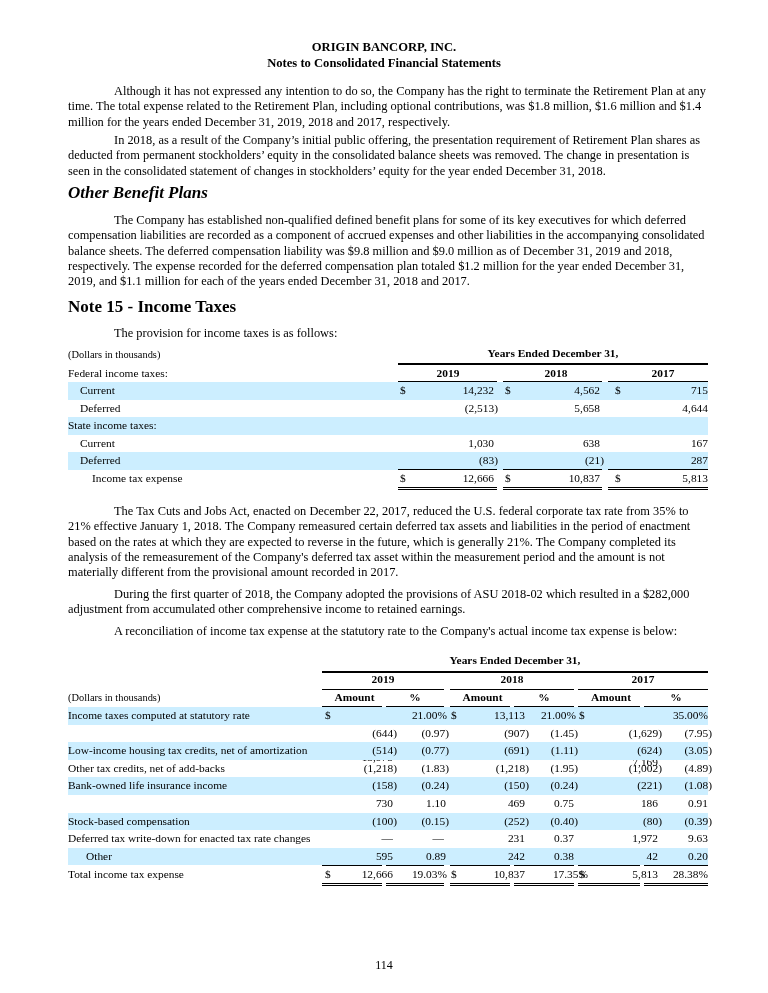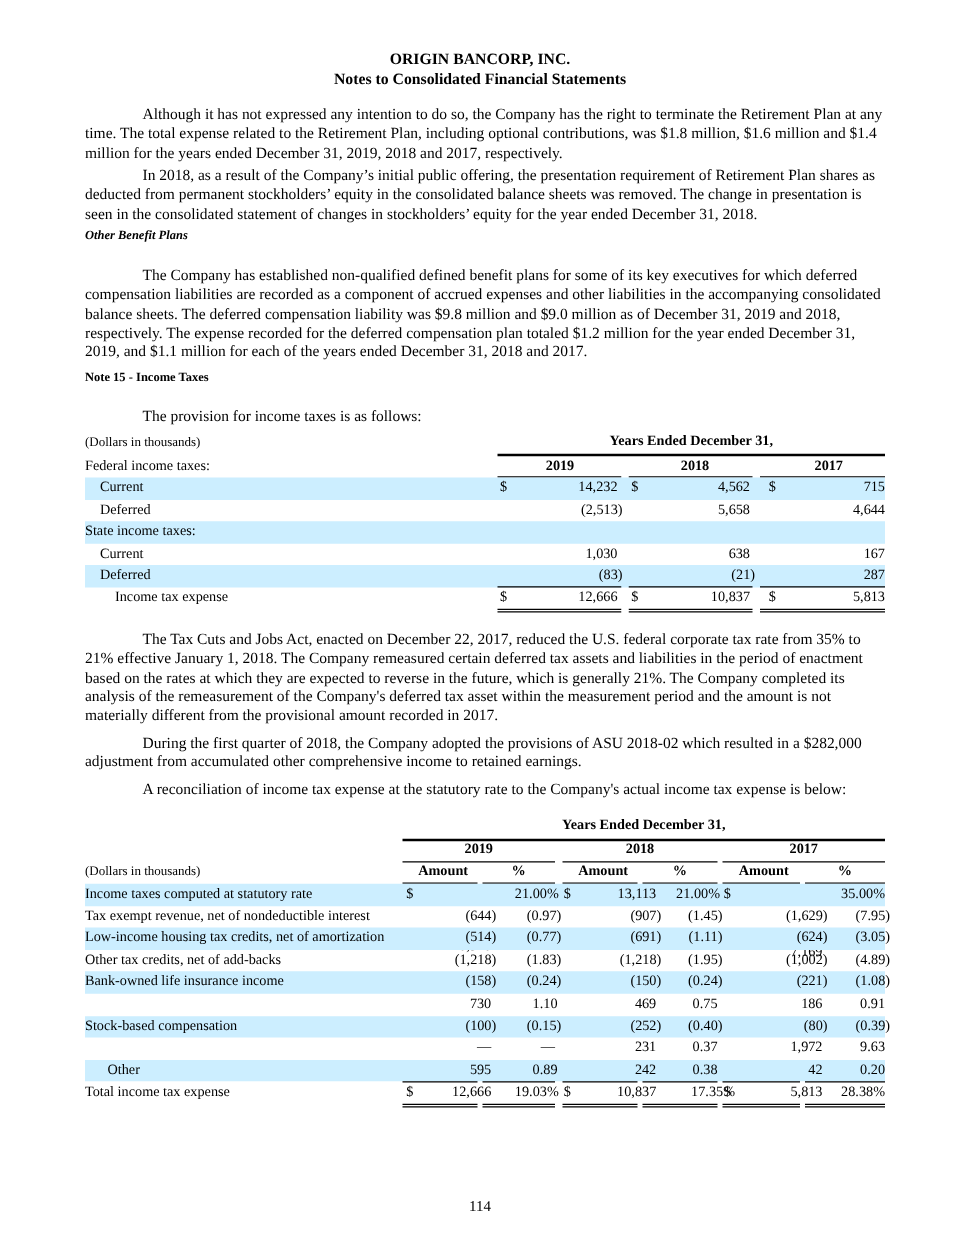--- a/index.html
+++ b/index.html
@@ -5,21 +5,21 @@
   html, body { margin: 0; padding: 0; background: #ffffff; }
   body {
     width: 768px; height: 993px; position: relative; overflow: hidden;
     font-family: "Liberation Serif", "DejaVu Serif", serif;
     color: #000; font-size: 12.4px;
   }
   .abs { position: absolute; }
   .hdr { left: 0; width: 768px; text-align: center; font-weight: bold; font-size: 12.6px; }
   .para { left: 68px; width: 640px; line-height: 15.3px; font-size: 12.4px; }
   .para .indent { display: inline-block; width: 46px; }
-  .subhead { left: 68px; font-weight: bold; font-size: 10px; }
+  .subhead { left: 68px; font-weight: bold; font-size: 17px; }
   .subhead.italic { font-style: italic; }
 
   
   .t1row { position: absolute; left: 68px; width: 640px; height: 17.5px; line-height: 17.5px; font-size: 11.4px; }
   .t1row.shade { background: #cceeff; }
   .cell { position: absolute; top: 0; white-space: nowrap; }
   .num { text-align: right; }
   .line { position: absolute; background: #000; height: 1px; }
   .dline { position: absolute; height: 1px; border-top: 1px solid #000; border-bottom: 1px solid #000; }
   .bold { font-weight: bold; }
@@ -145,21 +145,20 @@
     <span class="cell num" style="left:320px; width:59px;">21.00%</span>
     <span class="cell" style="left:383px;">$</span>
     <span class="cell num" style="left:395px; width:62px;">13,113</span>
     <span class="cell num" style="left:450px; width:58px;">21.00%</span>
     <span class="cell" style="left:511px;">$</span>
     <span class="cell num" style="left:520px; width:70px;margin-top:47px;">7,169</span>
     <span class="cell num" style="left:580px; width:60px;">35.00%</span>
   </div>
 
   <div class="t2row" style="top:724.6px;">
-    <span class="cell" style="left:0;">Tax exempt revenue, net of nondeductible interest</span>
     <span class="cell num" style="left:270px; width:59px;">(644)</span>
     <span class="cell num" style="left:320px; width:61px;">(0.97)</span>
     <span class="cell num" style="left:395px; width:66px;">(907)</span>
     <span class="cell num" style="left:450px; width:60px;">(1.45)</span>
     <span class="cell num" style="left:520px; width:74px;">(1,629)</span>
     <span class="cell num" style="left:580px; width:64px;">(7.95)</span>
   </div>
 
   <div class="t2row shade" style="top:742.2px;">
     <span class="cell" style="left:0;">Low-income housing tax credits, net of amortization</span>
@@ -204,20 +203,21 @@
     <span class="cell" style="left:0;">Stock-based compensation</span>
     <span class="cell num" style="left:270px; width:59px;">(100)</span>
     <span class="cell num" style="left:320px; width:61px;">(0.15)</span>
     <span class="cell num" style="left:395px; width:66px;">(252)</span>
     <span class="cell num" style="left:450px; width:60px;">(0.40)</span>
     <span class="cell num" style="left:520px; width:74px;">(80)</span>
     <span class="cell num" style="left:580px; width:64px;">(0.39)</span>
   </div>
 
   <div class="t2row" style="top:830.2px;">
+    <span class="cell" style="left:0;">Deferred tax write-down for enacted tax rate changes</span>
     <span class="cell num" style="left:270px; width:55px;">—</span>
     <span class="cell num" style="left:320px; width:56px;">—</span>
     <span class="cell num" style="left:395px; width:62px;">231</span>
     <span class="cell num" style="left:450px; width:56px;">0.37</span>
     <span class="cell num" style="left:520px; width:70px;">1,972</span>
     <span class="cell num" style="left:580px; width:60px;">9.63</span>
   </div>
 
   <div class="t2row shade" style="top:847.8px;">
     <span class="cell" style="left:18px;">Other</span>

